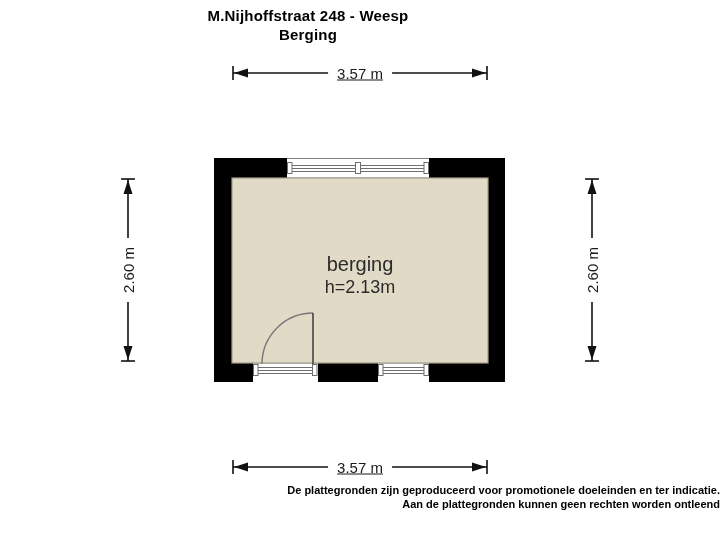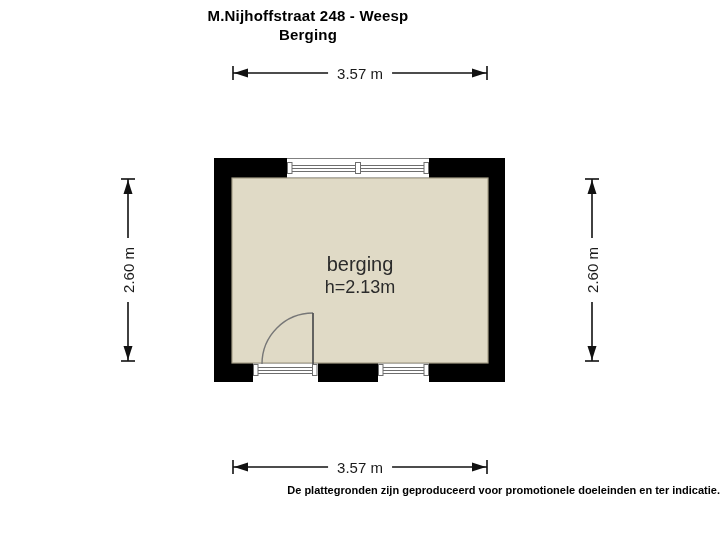--- a/index.html
+++ b/index.html
@@ -26,21 +26,21 @@
   .dim-label {
     position: absolute;
     background: #ffffff;
     border-radius: 9px;
     padding: 2px 9px;
     font-size: 15px;
     color: #1a1a1a;
     white-space: nowrap;
     line-height: 17px;
   }
-  .dim-label.h { transform: translate(-50%, -50%); }
+  .dim-label.h { transform: translate(-50%, -50%); text-decoration: underline; }
   .dim-label.v { transform: translate(-50%, -50%) rotate(-90deg); }
 
   
   .room-label {
     position: absolute; left: 232px; top: 252px; width: 256px;
     text-align: center; color: #2b2b2b;
   }
   .room-label .room-name { font-size: 20px; line-height: 24px; }
   .room-label .room-height { font-size: 18px; line-height: 17px; margin-top: 3px; }
 
@@ -136,13 +136,14 @@
 <div class="dim-label v" style="left:128px; top:270px;">2.60 m</div>
 <div class="dim-label v" style="left:592px; top:270px;">2.60 m</div>
 
 <div class="room-label">
   <div class="room-name">berging</div>
   <div class="room-height">h=2.13m</div>
 </div>
 
 <div class="footer-block">
   <div>De plattegronden zijn geproduceerd voor promotionele doeleinden en ter indicatie.</div>
+  <div>Aan de plattegronden kunnen geen rechten worden ontleend</div>
 </div>
 
 </body></html>

